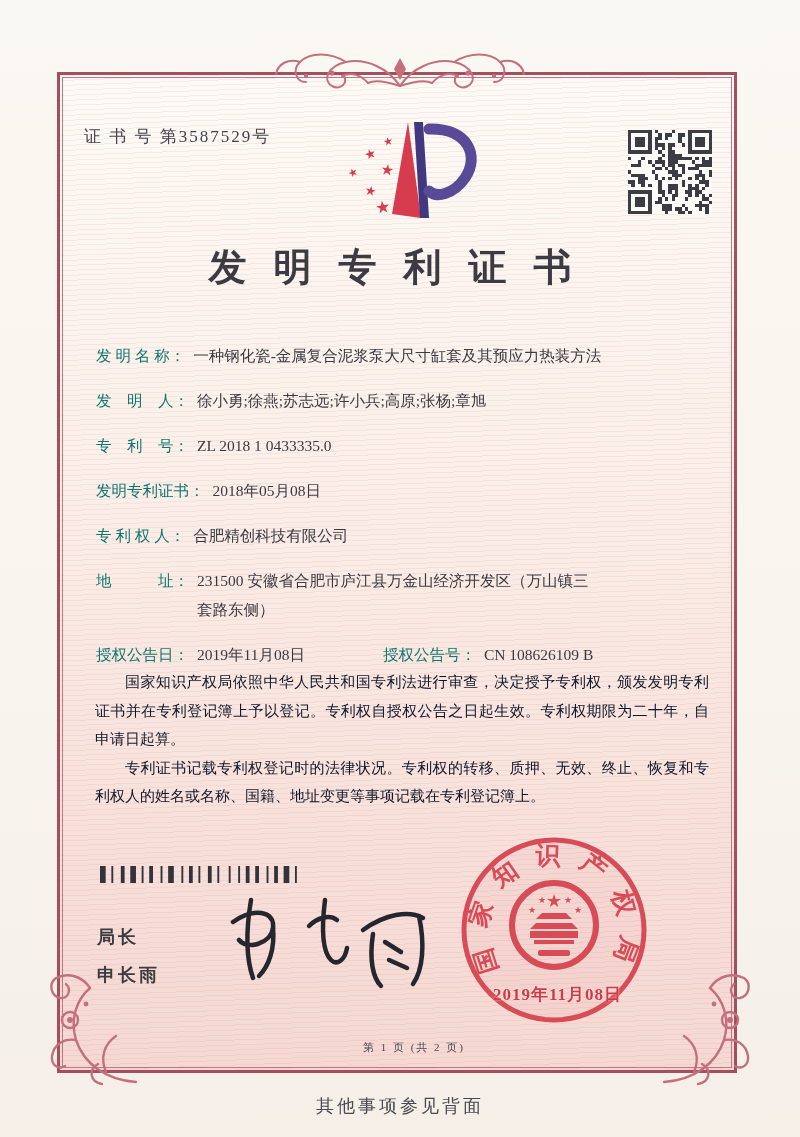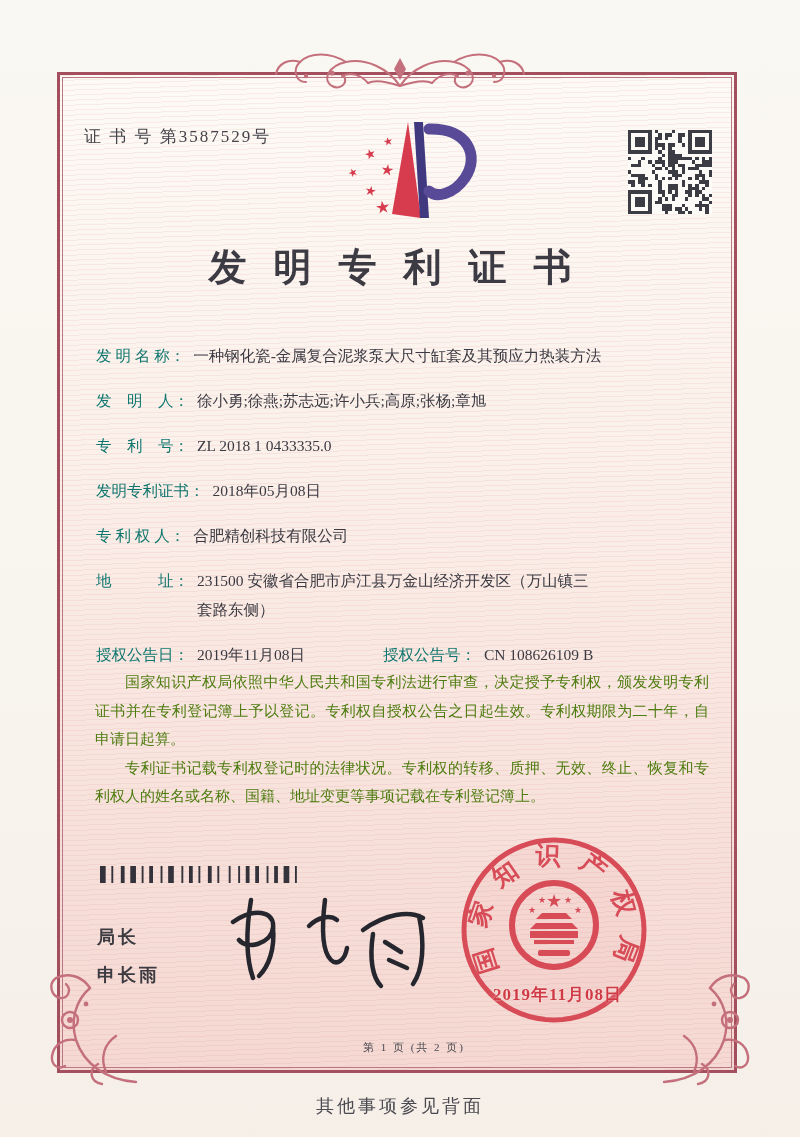--- a/index.html
+++ b/index.html
@@ -51,21 +51,21 @@
   }
   .field-row{margin-bottom:16px;display:flex;align-items:flex-start;}
   .field-row .lbl{flex:0 0 auto;white-space:pre;color:#0f766e;}
   .field-row .val{margin-left:8px;}
   .val-address{max-width:392px;}
   .pair2{margin-left:78px;display:flex;}
   .pair2 .val{margin-left:8px;}
 
   .paragraphs{
     position:absolute;left:95px;top:668px;width:614px;
-    font-size:15px;line-height:28.6px;color:#4d7c0f;
+    font-size:15px;line-height:28.6px;color:#0f172a;
     text-align:justify;
   }
   .paragraphs p{margin:0;text-indent:2em;}
 
   .barcode{position:absolute;left:100px;top:866px;}
 
   .officer{
     position:absolute;left:97px;top:918px;
     font-family:"Liberation Sans","DejaVu Sans",sans-serif;
     font-weight:700;font-size:18px;line-height:38px;color:#3b3b41;

